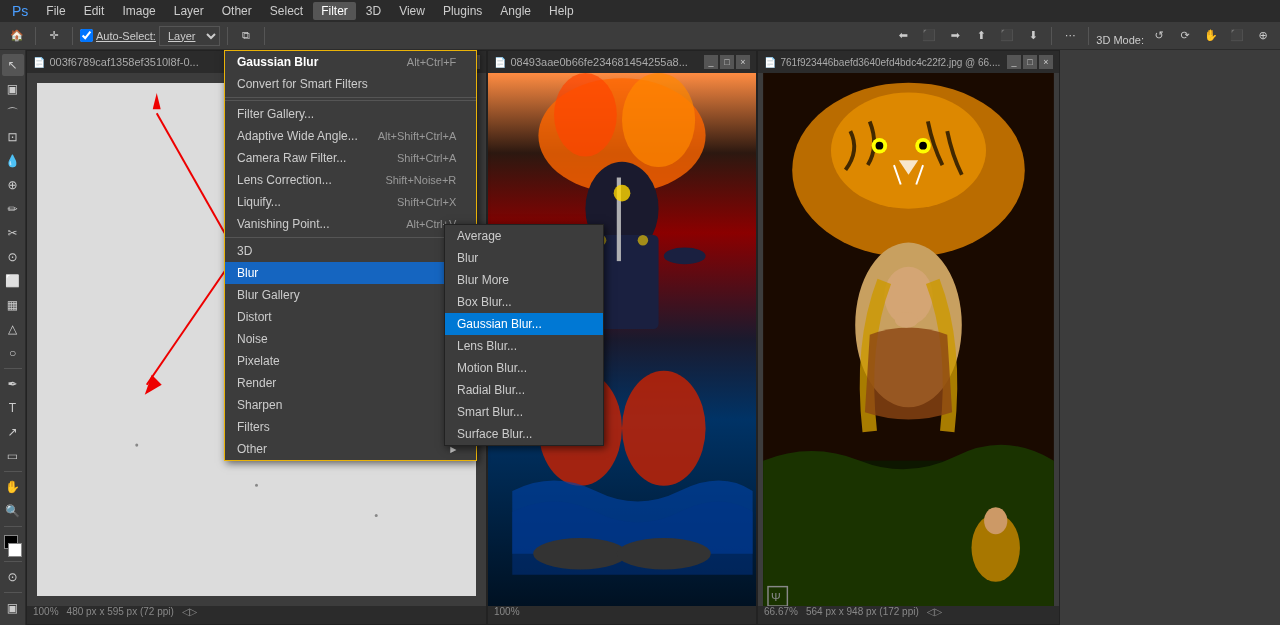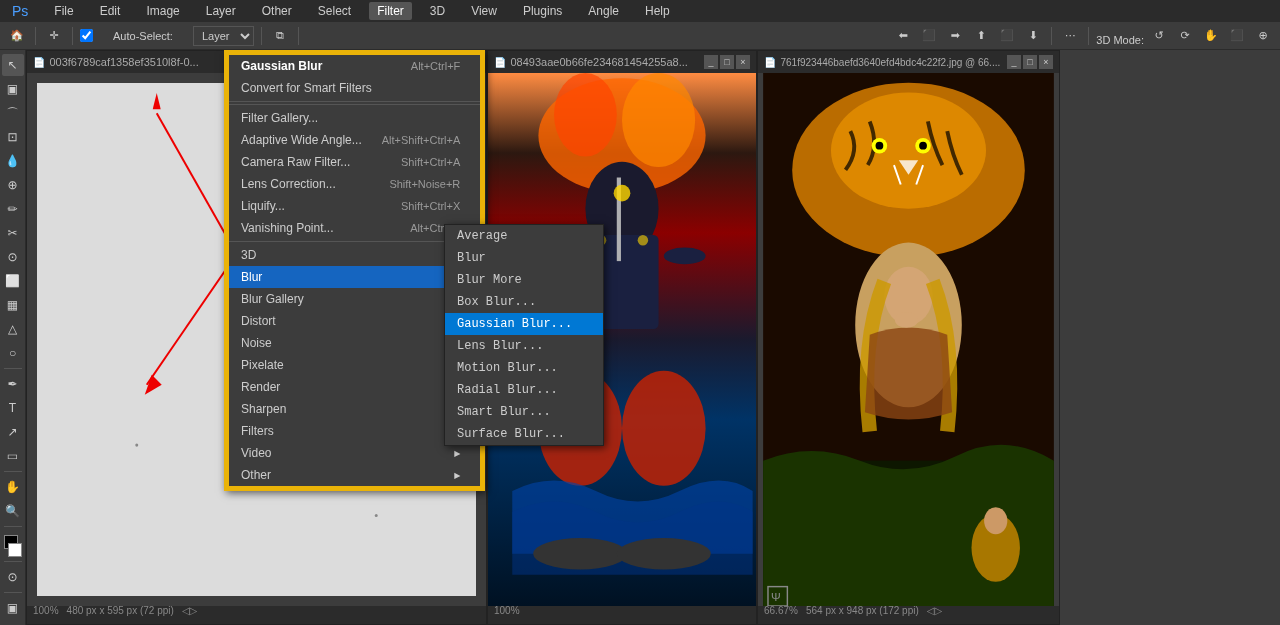--- a/index.html
+++ b/index.html
@@ -14,21 +14,21 @@
       position: relative;
     }
 
     
     .menu-bar {
       height: 22px;
       background: #2b2b2b;
       display: flex;
       align-items: center;
       padding: 0 4px;
-      gap: 10px;
+      gap: 2px;
       position: relative;
       z-index: 1000;
     }
     .menu-bar-item {
       padding: 2px 8px;
       color: #ccc;
       font-size: 12px;
       cursor: pointer;
       border-radius: 2px;
     }
@@ -78,22 +78,23 @@
       background: #3c3c3c;
       border: 1px solid #555;
       color: #ccc;
       font-size: 11px;
       height: 20px;
       padding: 0 4px;
     }
     .toolbar-checkbox {
       display: flex;
       align-items: center;
-      gap: 20px;
+      gap: 3px;
       font-size: 11px;
+      text-decoration: underline;
     }
 
     
     .main-area {
       display: flex;
       height: calc(625px - 22px - 28px);
       position: relative;
     }
 
     
@@ -194,22 +195,22 @@
     .doc-canvas {
       flex: 1;
       background: #3c3c3c;
       position: relative;
       overflow: hidden;
     }
     .doc-statusbar {
       height: 18px;
       background: #2b2b2b;
       display: flex;
-      align-items: flex-end;
-      padding: 8px 6px;
+      align-items: flex-start;
+      padding: 0 6px;
       font-size: 10px;
       color: #888;
       gap: 8px;
     }
 
     
     .doc-window-1 {
       top: 0;
       left: 0;
       width: 461px;
@@ -232,21 +233,21 @@
       height: 575px;
     }
 
     
     .filter-menu {
       position: absolute;
       top: 0;
       left: 200px;
       z-index: 2000;
       background: #3c3c3c;
-      border: 5px solid #eab308;
+      border: 1px solid #eab308;
       min-width: 200px;
       box-shadow: 2px 2px 8px rgba(0,0,0,0.6);
     }
     .filter-menu-item {
       padding: 4px 20px 4px 12px;
       font-size: 12px;
       color: #ccc;
       cursor: pointer;
       display: flex;
       align-items: center;
@@ -286,21 +287,20 @@
       border: 1px solid #222;
       min-width: 160px;
       box-shadow: 2px 2px 8px rgba(0,0,0,0.6);
     }
     .blur-submenu-item {
       padding: 4px 20px 4px 12px;
       font-size: 12px;
       color: #ccc;
       cursor: pointer;
       white-space: nowrap;
-      font-family: Liberation Mono, monospace;
     }
     .blur-submenu-item.highlighted {
       background: #0078d4;
       color: #fff;
     }
 
     
     .filter-menu-item.blur-active {
       background: #1565c0;
       color: #fff;
@@ -609,23 +609,20 @@
       <div class="filter-menu-item has-submenu">
         <span>Render</span>
       </div>
       <div class="filter-menu-item has-submenu">
         <span>Sharpen</span>
       </div>
       <div class="filter-menu-item has-submenu">
         <span>Filters</span>
       </div>
       <div class="filter-menu-item has-submenu">
-        <span>Video</span>
-      </div>
-      <div class="filter-menu-item has-submenu">
         <span>Other</span>
       </div>
     </div>
 
     <div class="blur-submenu" style="top: 174px; left: 418px;">
       <div class="blur-submenu-item">Average</div>
       <div class="blur-submenu-item">Blur</div>
       <div class="blur-submenu-item">Blur More</div>
       <div class="blur-submenu-item">Box Blur...</div>
       <div class="blur-submenu-item highlighted">Gaussian Blur...</div>

